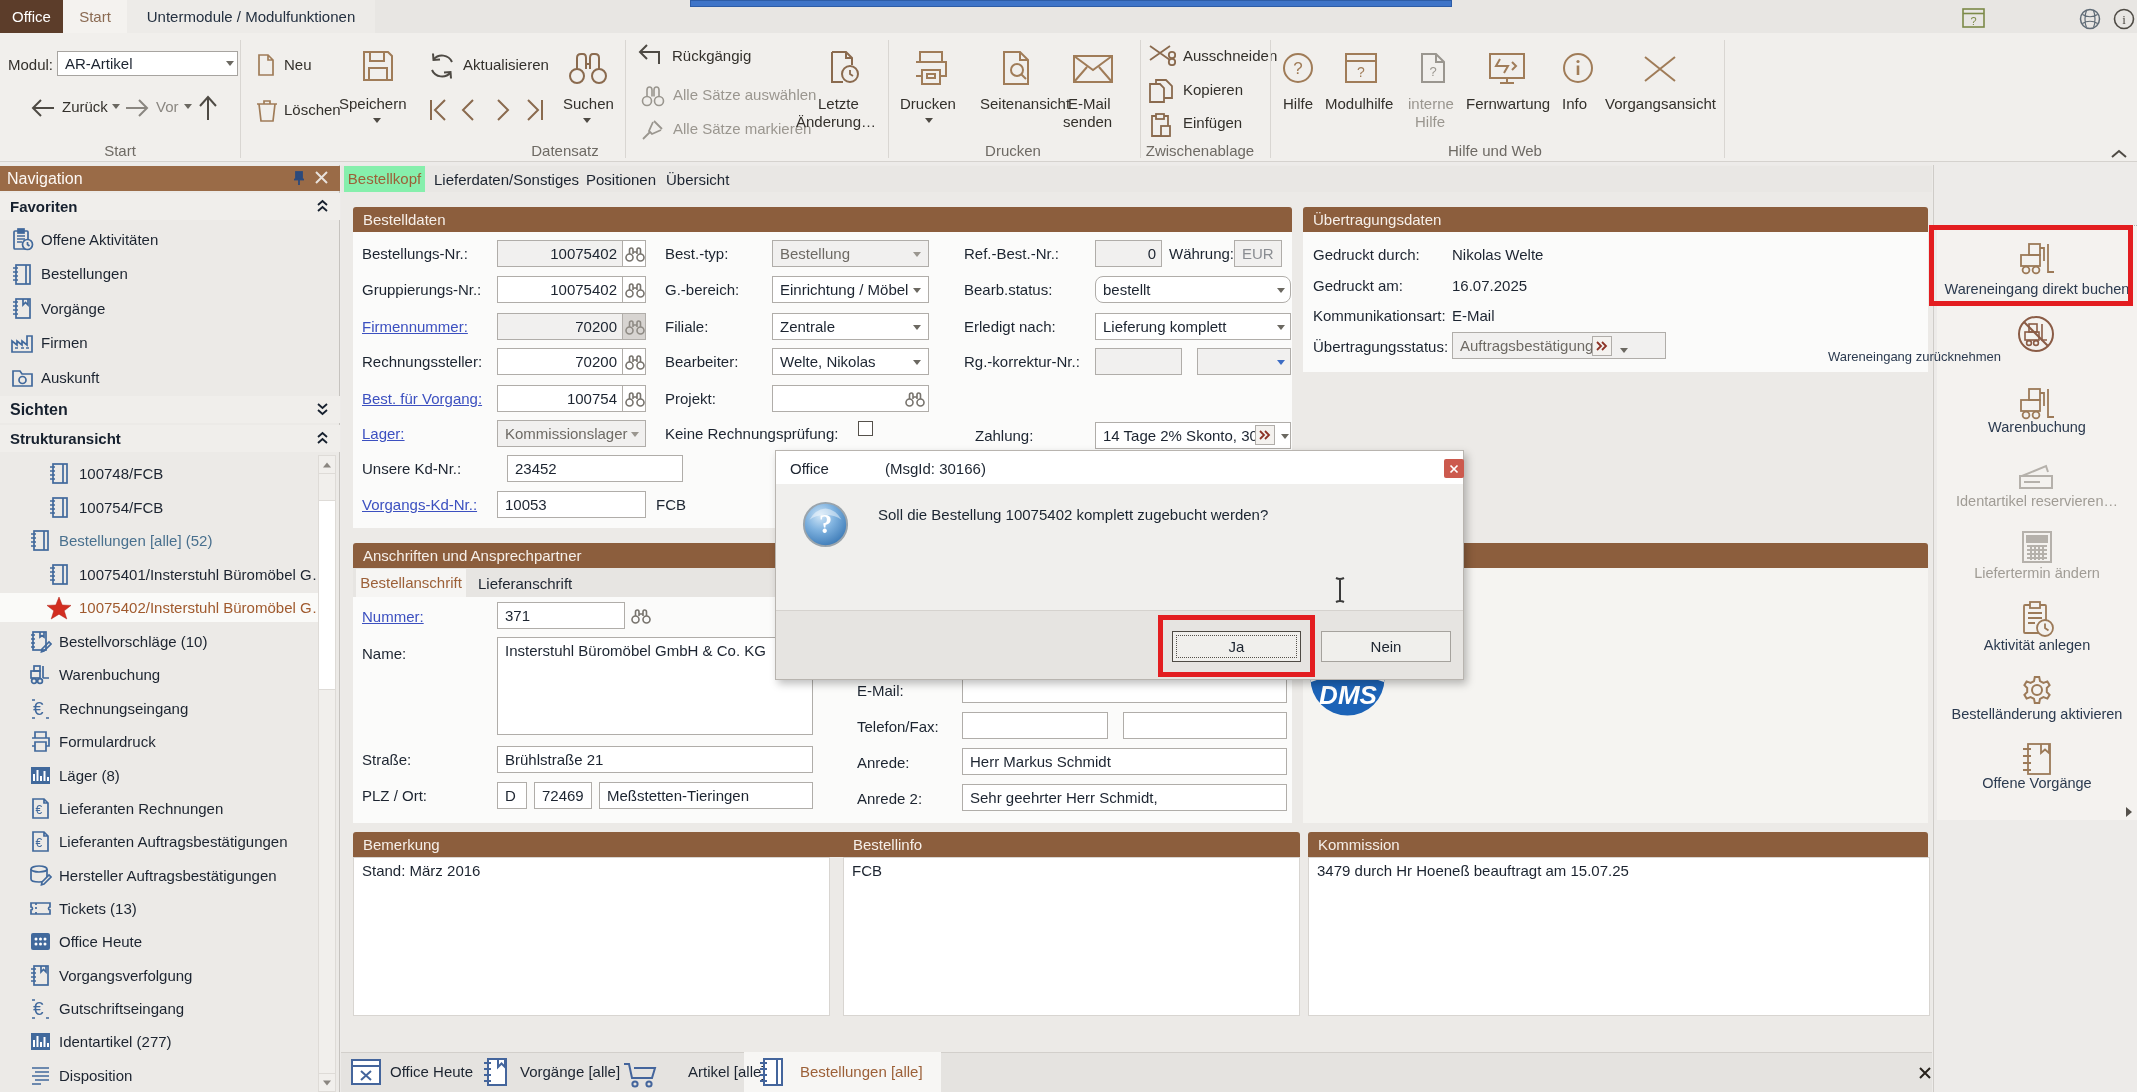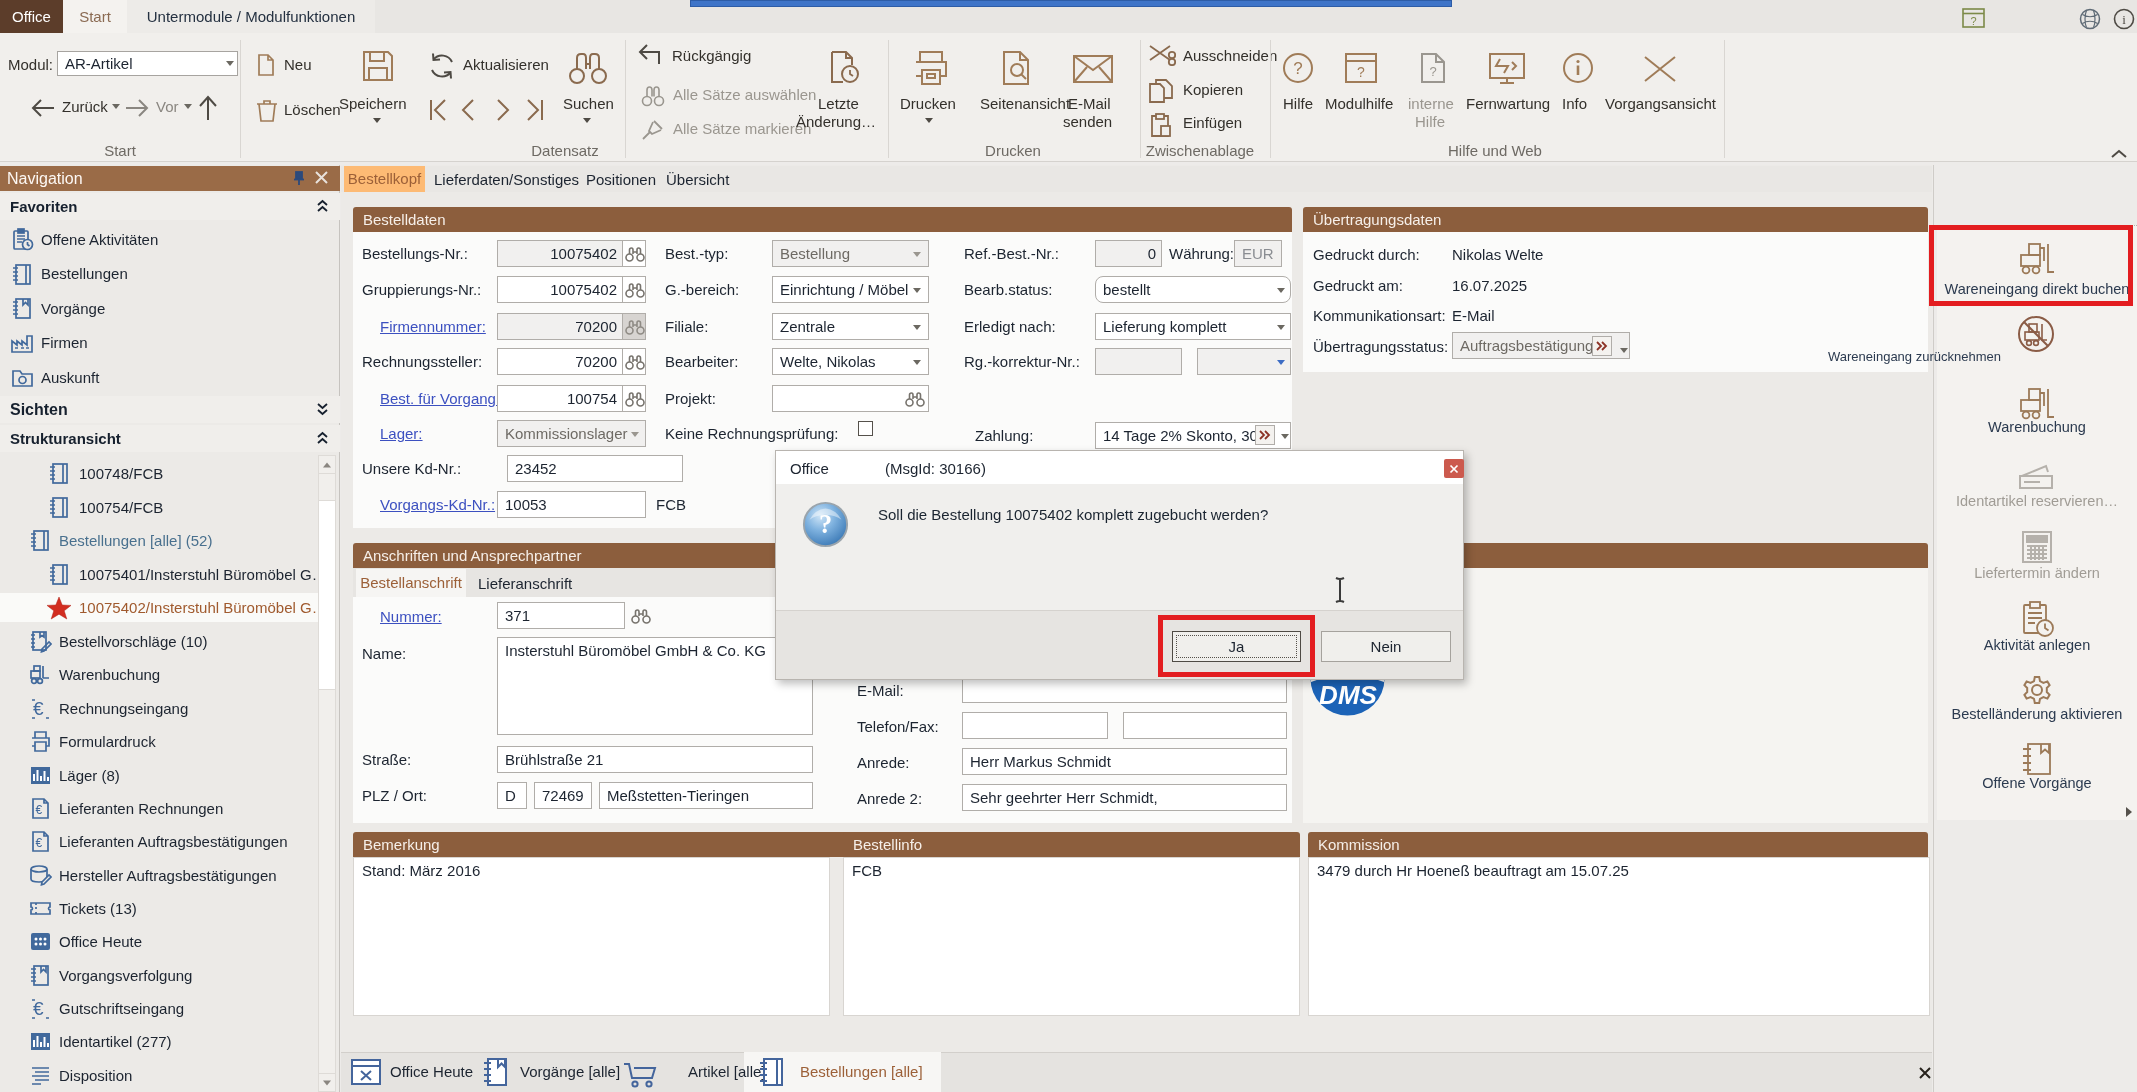--- a/index.html
+++ b/index.html
@@ -1,21 +1,21 @@
 <!DOCTYPE html>
 <html><head>
 <meta charset="utf-8">
 <style>
 * { margin:0; padding:0; box-sizing:border-box; }
 html,body { width:2137px; height:1092px; overflow:hidden; }
 body { font-family:"Liberation Sans", sans-serif; background:#edebe9; position:relative; }
 .abs { position:absolute; }
 .lbl { font-size:15px; color:#1c2430; white-space:nowrap; }
 .glbl { font-size:15px; color:#6e6a64; white-space:nowrap; }
-.link { font-size:15px; color:#3c50c0; text-decoration:underline; white-space:nowrap;margin-left:18px; }
+.link { font-size:15px; color:#3c50c0; text-decoration:underline; white-space:nowrap; }
 .fld { background:#fff; border:1px solid #b0ada9; font-size:15px; color:#1c2430; height:27px; line-height:25px; padding:0 7px; }
 .fld.gray { background:#f1f0ef; }
 .fld.right { text-align:right; }
 .hdr { background:#8c5e3d; color:#f6efe9; font-size:15px; height:25px; line-height:25px; padding-left:10px; border-radius:3px 3px 0 0; white-space:nowrap; }
 .wbox { background:#fbfbfa; }
 .caret { position:absolute; width:0; height:0; border-left:4px solid transparent; border-right:4px solid transparent; border-top:5px solid #6b6861; }
 .vsep { position:absolute; width:1px; background:#d9d6d2; }
 .navitem { position:absolute; font-size:15px; color:#1c2430; white-space:nowrap; }
 .ribtxt { font-size:15px; color:#33302b; white-space:nowrap; }
 </style>
@@ -432,21 +432,21 @@
   </svg>
 <div class="abs" style="left:318px;top:500px;width:18px;height:190px;background:#ffffff;border:1px solid #dedbd7;"></div>
 <div class="abs" style="left:318px;top:1073px;width:18px;height:19px;background:#f1efec;border:1px solid #dedbd7;"></div>
 <svg class="abs" style="left:322px;top:1079px;" width="10" height="8" viewBox="0 0 10 8">
     <path d="M1 1.5 L5 6.5 L9 1.5 Z" fill="#8a8680"></path>
   </svg>
 
 <div class="abs" style="left:341px;top:165px;width:1591px;height:927px;background:#eceae7;"></div>
 
 <div class="abs" style="left:341px;top:166px;width:1591px;height:26px;background:#e9e7e4;"></div>
-<div class="abs" style="left:344px;top:166px;width:81px;height:26px;background:#fdba74;color:#9c6038;font-size:15px;text-align:center;line-height:26px;">Bestellkopf</div>
+<div class="abs" style="left:344px;top:166px;width:81px;height:26px;background:#86efac;color:#9c6038;font-size:15px;text-align:center;line-height:26px;">Bestellkopf</div>
 <div class="abs lbl" style="left:434px;top:171px;">Lieferdaten/Sonstiges</div>
 <div class="abs lbl" style="left:586px;top:171px;">Positionen</div>
 <div class="abs lbl" style="left:666px;top:171px;">Übersicht</div>
 
 <div class="abs hdr" style="left:353px;top:207px;width:939px;">Bestelldaten</div>
 <div class="abs wbox" style="left:353px;top:232px;width:939px;height:296px;"></div>
 
 <div class="abs hdr" style="left:1303px;top:207px;width:625px;">Übertragungsdaten</div>
 <div class="abs wbox" style="left:1303px;top:232px;width:625px;height:140px;"></div>
 
@@ -577,21 +577,21 @@
     <path d="M1 1 L5 5 L1 9 M6 1 L10 5 L6 9" fill="none" stroke="#8c3226" stroke-width="1.8"></path>
   </svg>
 <div class="caret" style="left:1281px;top:434px;border-top-color:#6b6861;"></div>
 <div class="abs lbl" style="left:1313px;top:246px;">Gedruckt durch:</div>
 <div class="abs lbl" style="left:1452px;top:246px;">Nikolas Welte</div>
 <div class="abs lbl" style="left:1313px;top:277px;">Gedruckt am:</div>
 <div class="abs lbl" style="left:1452px;top:277px;">16.07.2025</div>
 <div class="abs lbl" style="left:1313px;top:307px;">Kommunikationsart:</div>
 <div class="abs lbl" style="left:1452px;top:307px;">E-Mail</div>
 <div class="abs lbl" style="left:1313px;top:338px;">Übertragungsstatus:</div>
-<div class="abs fld gray" style="left:1452px;top:332px;width:178px;color:#6e6a64;">Auftragsbestätigung</div>
+<div class="abs fld gray" style="left:1452px;top:332px;width:214px;color:#6e6a64;">Auftragsbestätigung</div>
 <div class="abs" style="left:1592px;top:336px;width:20px;height:20px;background:#f4f2ef;border:1px solid #b0ada9;"></div>
 <svg class="abs" style="left:1596px;top:341px;" width="12" height="10" viewBox="0 0 12 10">
     <path d="M1 1 L5 5 L1 9 M6 1 L10 5 L6 9" fill="none" stroke="#8c3226" stroke-width="1.8"></path>
   </svg>
 <div class="caret" style="left:1620px;top:348px;border-top-color:#6b6861;"></div>
 <div class="abs link" style="left:362px;top:608px;">Nummer:</div>
 <div class="abs fld" style="left:497px;top:602px;width:128px;">371</div>
 <svg class="abs" style="left:631px;top:608px;" width="20" height="16" viewBox="0 0 20 16">
     <g fill="none" stroke="#77736d" stroke-width="1.6">
       <circle cx="4.5" cy="11.5" r="3.5"></circle>

